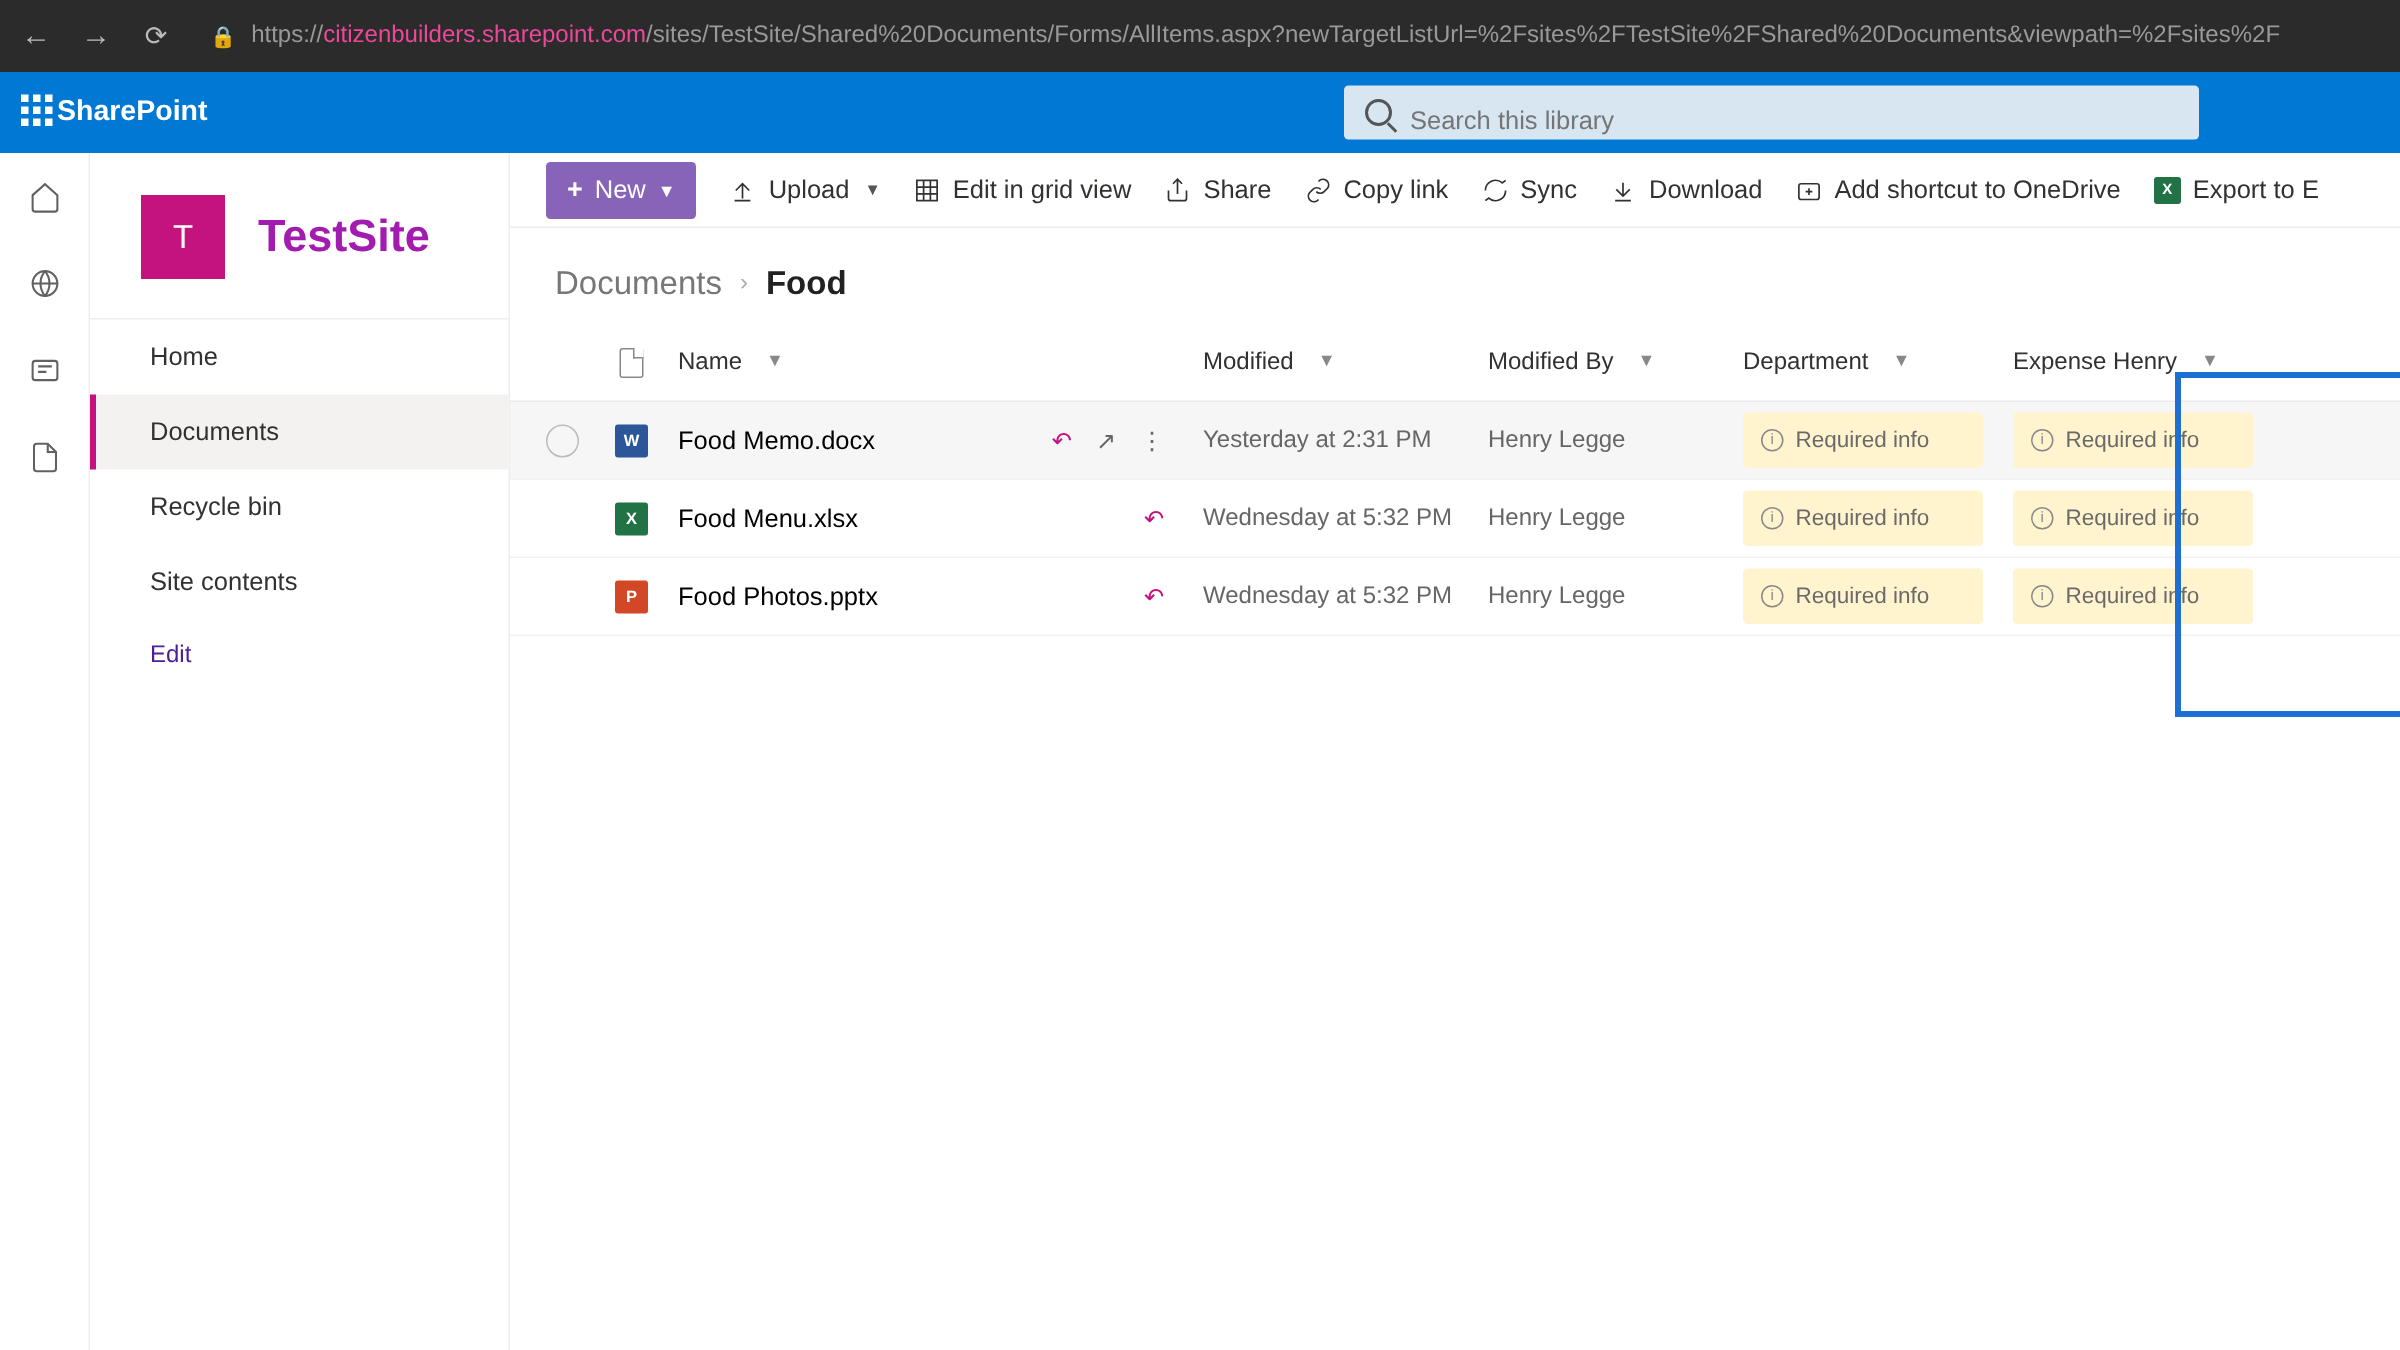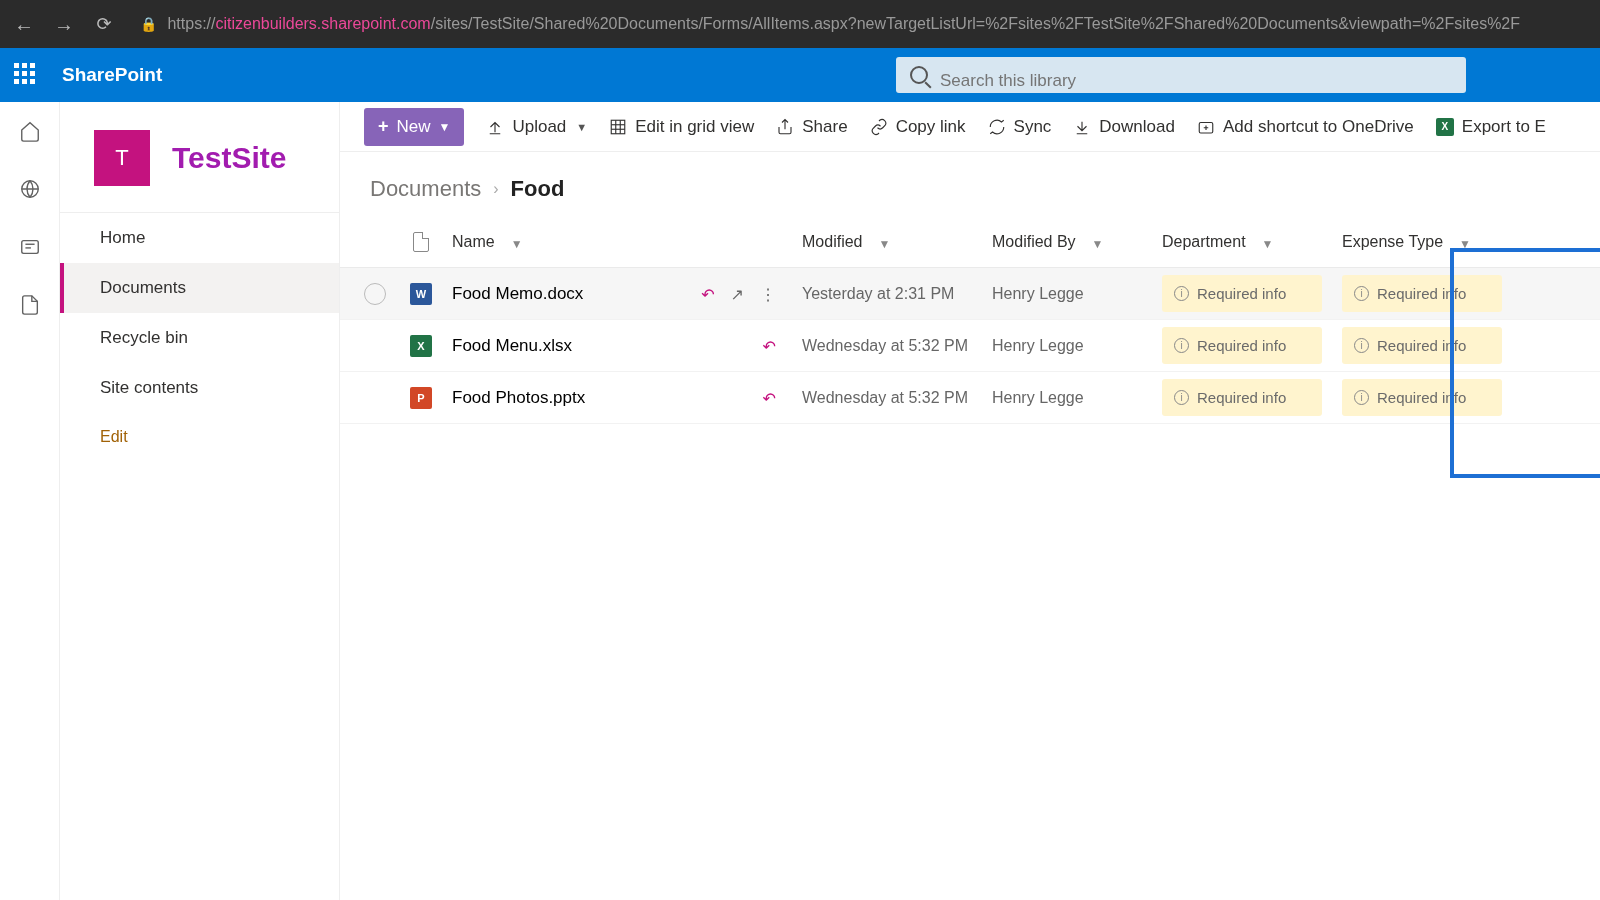--- a/index.html
+++ b/index.html
@@ -8,21 +8,21 @@
 
 .browser-chrome { background: #2b2b2b; height: 48px; display: flex; align-items: center; padding: 0 12px; gap: 16px; }
 .browser-chrome .nav-btn { color: #bbb; font-size: 20px; cursor: pointer; width: 24px; text-align: center; }
 .browser-chrome .reload { font-size: 18px; }
 .browser-chrome .url-bar { flex: 1; display: flex; align-items: center; background: #2b2b2b; color: #999; font-size: 16px; gap: 10px; padding-left: 8px; }
 .browser-chrome .lock { color: #ccc; font-size: 14px; }
 .browser-chrome .url-text { white-space: nowrap; overflow: hidden; }
 .browser-chrome .url-text .host { color: #ec4899; }
 
 
-.sp-top { background: #0078d4; height: 54px; display: flex; align-items: center; padding: 0 14px; color: #fff; gap: 24px; }
+.sp-top { background: #0078d4; height: 54px; display: flex; align-items: center; padding: 0 14px; color: #fff; }
 .sp-top .waffle { width: 24px; height: 24px; display: grid; grid-template-columns: repeat(3, 5px); grid-template-rows: repeat(3, 5px); gap: 3px; cursor: pointer; }
 .sp-top .waffle span { background: #fff; width: 5px; height: 5px; }
 .sp-top .brand { font-size: 19px; font-weight: 600; }
 .sp-top .spacer { flex: 1; }
 .search-box { background: #d7e6f1; height: 36px; width: 570px; margin-right: 120px; border-radius: 3px; display: flex; align-items: center; padding: 0 14px; gap: 12px; }
 .search-box input { border: none; background: transparent; font-size: 17px; color: #737373; flex: 1; outline: none; margin-top: 12px; }
 .search-icon { width: 18px; height: 18px; border: 2px solid #555; border-radius: 50%; position: relative; }
 .search-icon::after { content: ''; position: absolute; width: 8px; height: 2px; background: #555; bottom: -4px; right: -6px; transform: rotate(45deg); }
 
 
@@ -30,42 +30,42 @@
 .rail { width: 60px; background: #fff; border-right: 1px solid #eee; padding-top: 18px; display: flex; flex-direction: column; align-items: center; gap: 36px; }
 .rail-icon { width: 22px; height: 22px; color: #616161; cursor: pointer; }
 
 .leftnav { width: 280px; background: #fff; border-right: 1px solid #eee; }
 .site-header { display: flex; align-items: center; gap: 22px; padding: 28px 20px 26px 34px; }
 .site-logo { width: 56px; height: 56px; background: #c4127f; color: #fff; display: flex; align-items: center; justify-content: center; font-size: 22px; }
 .site-title { font-size: 30px; font-weight: 600; color: #a21caf; }
 .nav-list { border-top: 1px solid #eee; }
 .nav-item { padding: 15px 20px 15px 36px; font-size: 17px; color: #323130; cursor: pointer; border-left: 4px solid transparent; }
 .nav-item.selected { background: #f3f2f1; border-left-color: #c4127f; font-weight: 500; }
-.nav-item.edit { color: #a16207; font-size: 16px; }
+.nav-item.edit { color: #4c1d95; font-size: 16px; }
 
 .main { flex: 1; overflow: hidden; }
 .toolbar { display: flex; align-items: center; height: 50px; padding: 0 24px; gap: 22px; border-bottom: 1px solid #eee; }
 .new-btn { background: #8764b8; color: #fff; height: 38px; padding: 0 14px; border-radius: 3px; display: flex; align-items: center; gap: 8px; font-size: 17px; cursor: pointer; }
 .new-btn .plus { font-size: 18px; font-weight: bold; }
 .new-btn .chev { font-size: 12px; }
 .tool-item { display: flex; align-items: center; gap: 8px; font-size: 17px; color: #323130; cursor: pointer; white-space: nowrap; }
 .tool-item svg, .tool-item .ico { width: 18px; height: 18px; }
 .tool-item .chev { font-size: 11px; color: #555; margin-left: 2px; }
 
 .breadcrumb { padding: 24px 30px 14px 30px; display: flex; align-items: center; gap: 12px; font-size: 22px; }
 .breadcrumb .bc { color: #797775; cursor: pointer; }
 .breadcrumb .sep { color: #aaa; font-size: 16px; }
 .breadcrumb .current { color: #222; font-weight: 600; }
 
 
 .table { width: 100%; }
 .row { display: flex; align-items: center; height: 52px; border-bottom: 1px solid #f2f2f2; }
 .row.header { font-size: 16px; color: #323130; font-weight: 400; border-bottom: 1px solid #eaeaea; }
 .row.hovered { background: #f6f6f6; }
-.cell { padding: 0 8px; display: flex; align-items: flex-end; gap: 10px; }
+.cell { padding: 0 8px; display: flex; align-items: flex-start; gap: 10px; }
 .c-sel { width: 58px; justify-content: center; padding-left: 20px; }
 .c-icon { width: 46px; justify-content: center; }
 .c-name { width: 350px; font-size: 17px; }
 .c-mod { width: 190px; font-size: 16px; color: #666; }
 .c-by { width: 170px; font-size: 16px; color: #666; }
 .c-dept { width: 180px; }
 .c-exp { width: 180px; }
 .header .cell { color: #323130; font-size: 16px; }
 .header .chev-col { font-size: 12px; color: #888; margin-left: 6px; cursor: pointer; }
 .sel-circle { width: 22px; height: 22px; border: 1px solid #bbb; border-radius: 50%; }
@@ -234,21 +234,21 @@
           </div>
         <div class="cell c-by">
             <span>Modified By</span>
             <span class="chev-col">▼</span>
           </div>
         <div class="cell c-dept">
             <span>Department</span>
             <span class="chev-col">▼</span>
           </div>
         <div class="cell c-exp">
-            <span>Expense Type</span>
+            <span>Expense Henry</span>
             <span class="chev-col">▼</span>
           </div>
       </div>
       <div id="table-body">
           <div class="row hovered">
     <div class="cell c-sel">
               <span class="sel-circle"></span>
             </div>
     <div class="cell c-icon">
               <span class="file-icon docx">W</span>

